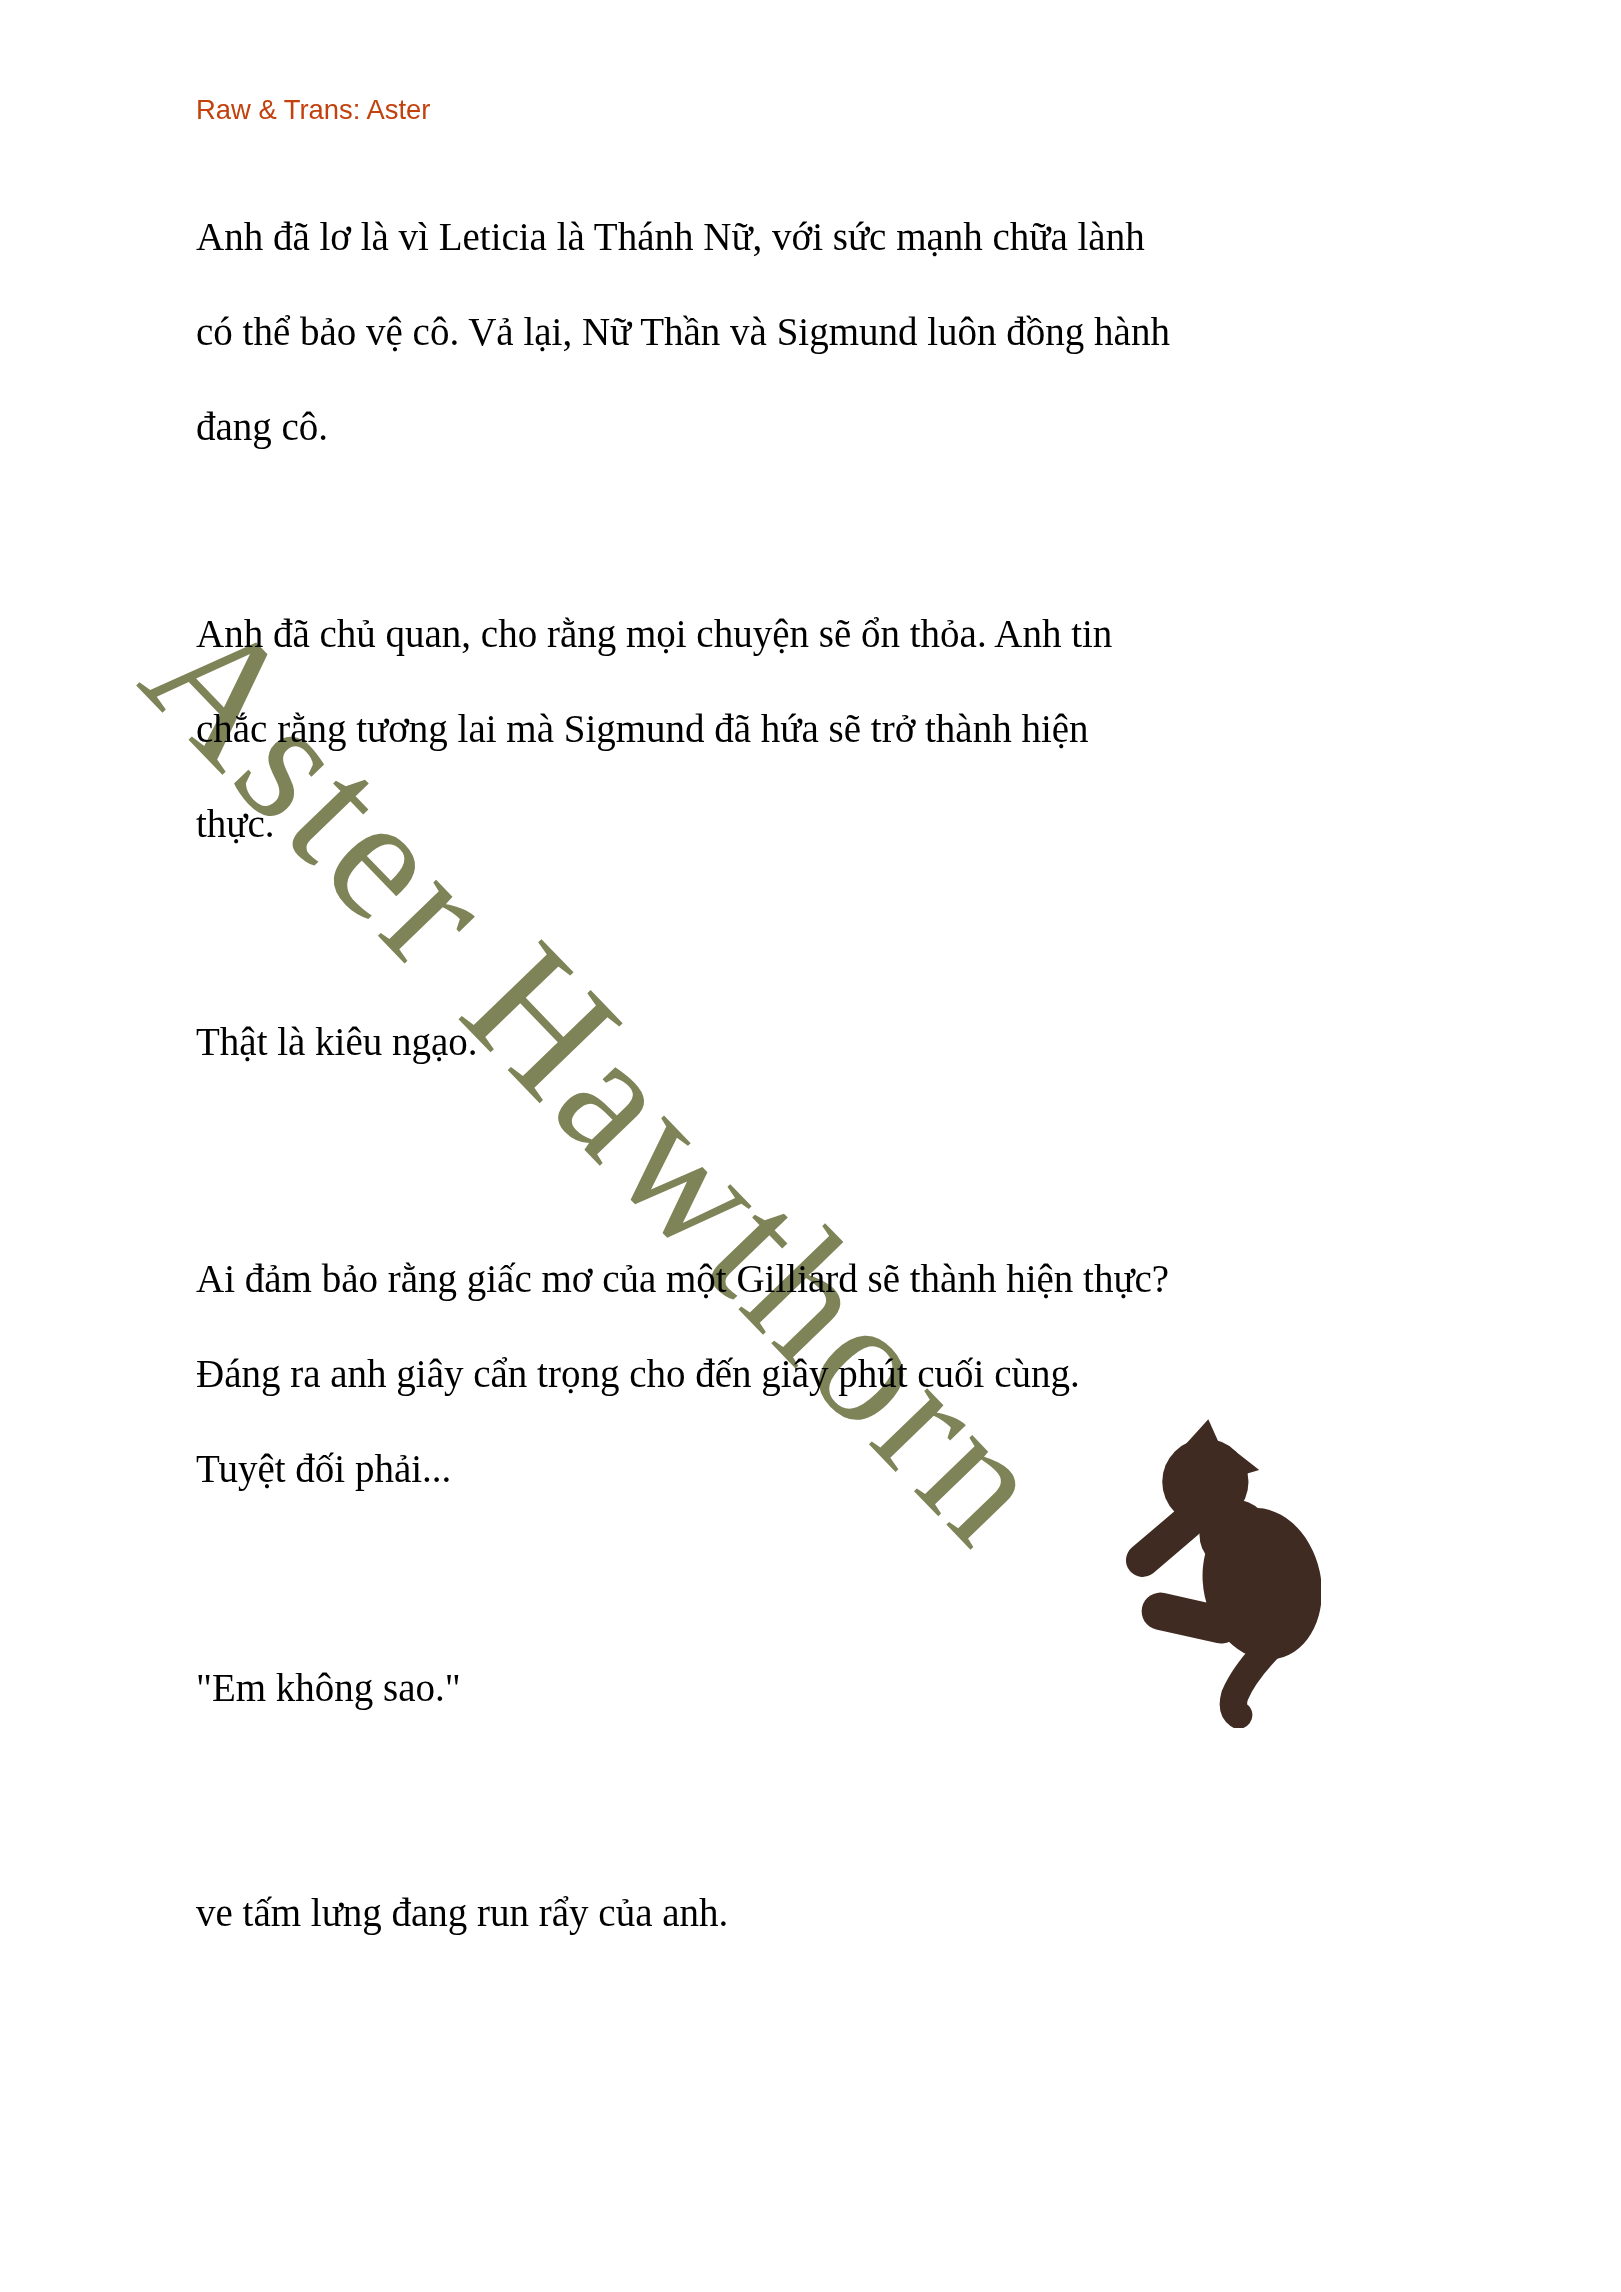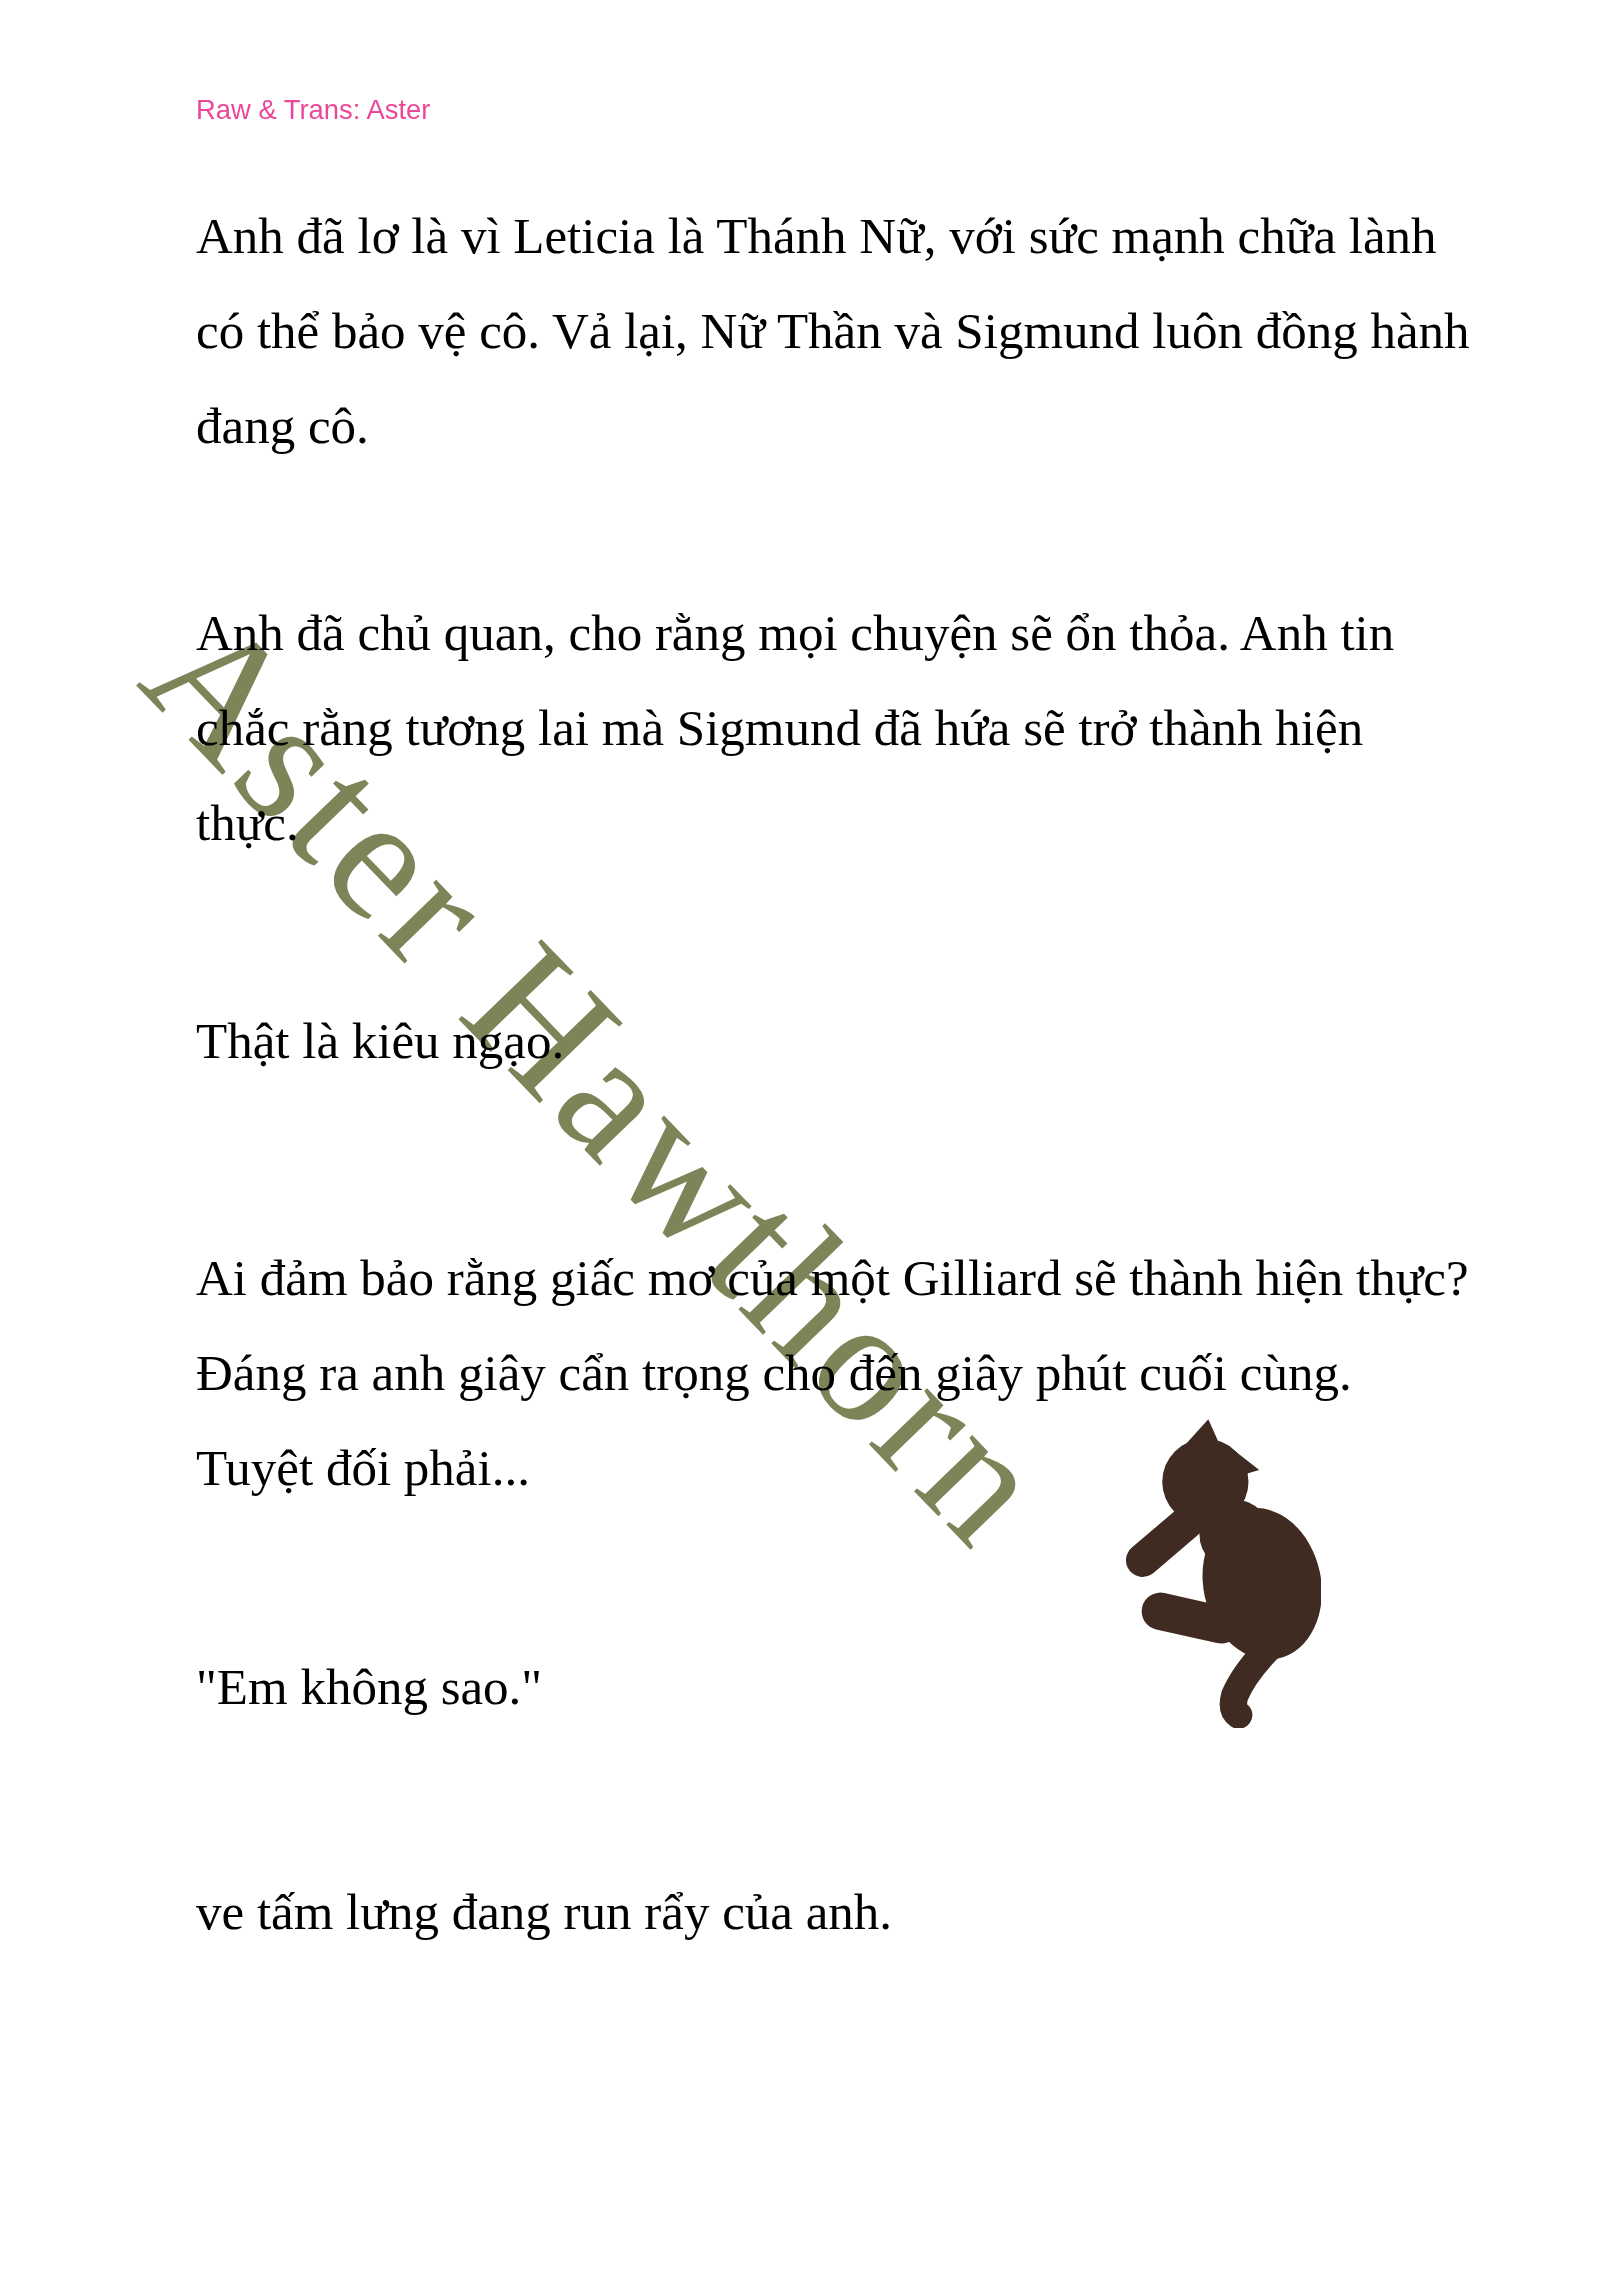--- a/index.html
+++ b/index.html
@@ -15,30 +15,30 @@
     overflow: hidden;
     font-family: "Liberation Serif", serif;
     color: #000000;
   }
   .credit {
     padding-top: 93px;
     margin-left: 196px;
     font-family: "Liberation Sans", sans-serif;
     font-size: 27.4px;
     line-height: 33px;
-    color: #ec4899;
+    color: #c2410c;
   }
   .content {
     margin-left: 196px;
     margin-right: 176px;
     position: relative;
     z-index: 2;
   }
   .para {
-    font-size: 51px;
+    font-size: 39px;
     line-height: 95px;
   }
   .line {
     white-space: nowrap;
   }
   .watermark {
     position: absolute;
     left: 250px;
     top: 573px;
     z-index: 1;

